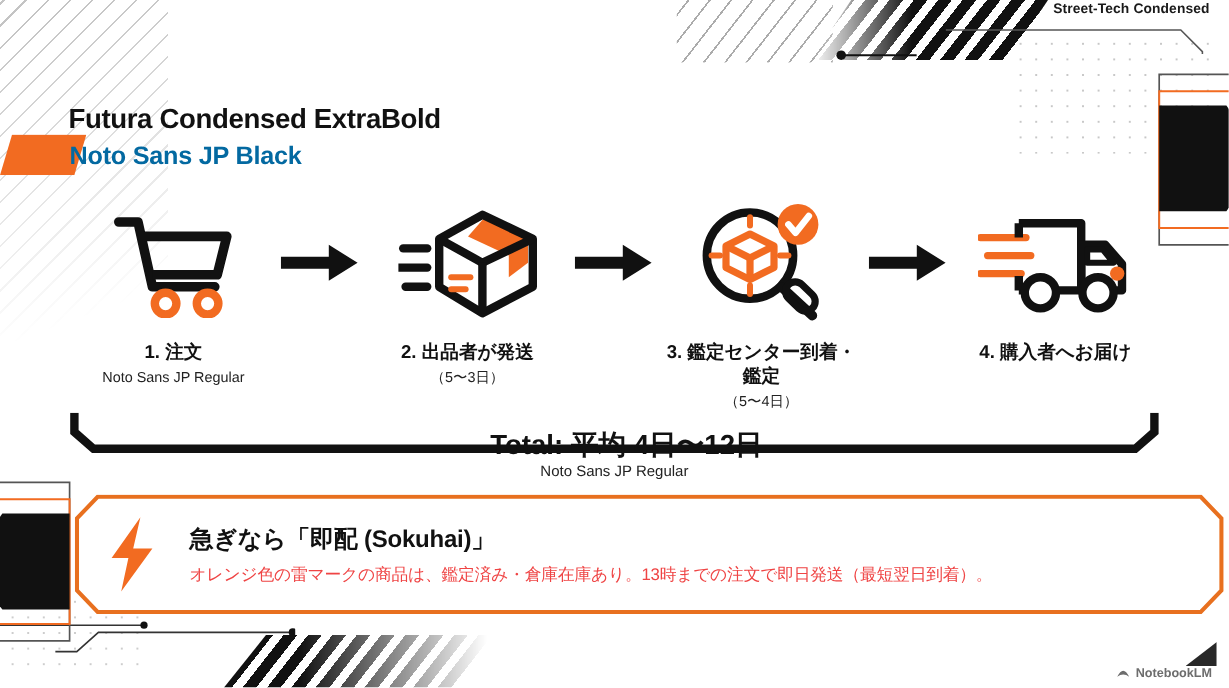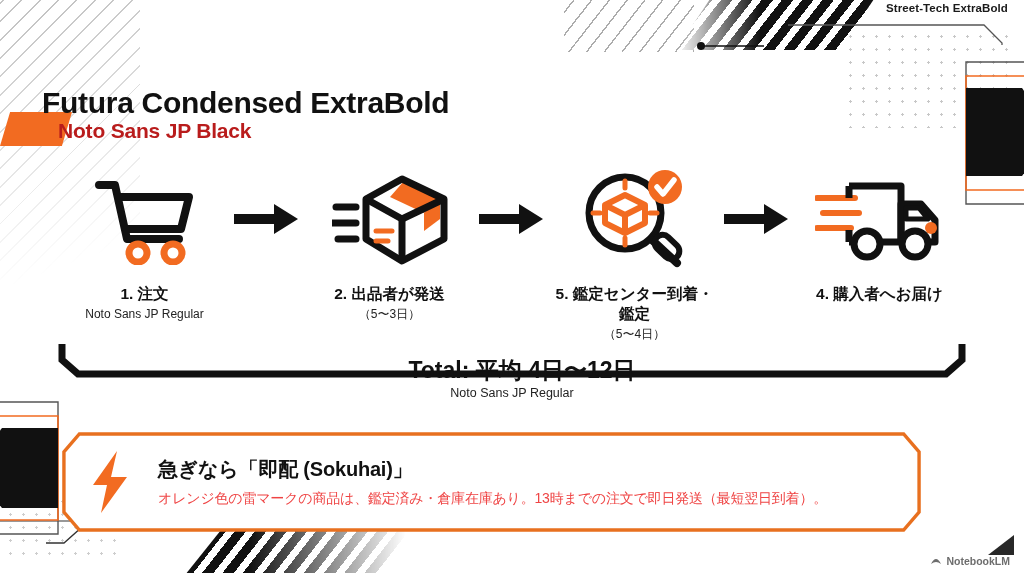--- a/index.html
+++ b/index.html
@@ -40,39 +40,39 @@
   .dots-bl{left:4px;bottom:8px;width:120px;height:70px;opacity:.5;}
 
   .line-tr{position:absolute;right:16px;top:19px;width:220px;height:26px;}
   .line-bl{position:absolute;left:46px;bottom:28px;width:200px;height:22px;}
   .line-bl2{position:absolute;left:-10px;bottom:44px;width:150px;height:16px;}
 
   
   .brand{position:absolute;right:16px;top:2px;font-size:11.5px;font-weight:bold;color:#1a1a1a;letter-spacing:.1px;}
 
   .title{position:absolute;left:58px;top:32px;font-size:40px;font-weight:bold;color:#111;letter-spacing:1px;line-height:1.06;}
-  .sub1{position:absolute;left:42px;top:86px;font-size:30px;font-weight:bold;color:#111;letter-spacing:-.3px;text-align:center;}
-  .sub2{position:absolute;left:58px;top:119px;font-size:21px;font-weight:bold;color:#b91c1c;letter-spacing:-.2px;}
+  .sub1{position:absolute;left:57px;top:86px;font-size:23px;font-weight:bold;color:#111;letter-spacing:-.3px;text-align:center;}
+  .sub2{position:absolute;left:58px;top:119px;font-size:21px;font-weight:bold;color:#0369a1;letter-spacing:-.2px;}
 
   
   .steps{position:absolute;left:58px;top:168px;width:908px;height:170px;
          display:flex;align-items:flex-start;justify-content:space-between;}
   .step{width:175px;display:flex;flex-direction:column;align-items:center;}
   .icon-wrap{height:102px;display:flex;align-items:center;justify-content:center;}
   .step-label{margin-top:14px;text-align:center;font-size:15.5px;font-weight:bold;color:#111;line-height:1.3;}
   .step-sub{margin-top:3px;text-align:center;font-size:12px;color:#222;line-height:1.3;}
   .arrow{width:72px;height:102px;display:flex;align-items:center;justify-content:center;flex:0 0 auto;}
 
   
   .bracket{position:absolute;left:58px;top:344px;width:908px;height:34px;}
   .total{position:absolute;left:0;right:0;top:355px;text-align:center;font-size:23px;font-weight:bold;color:#111;margin-left:20px;}
   .total-sub{position:absolute;left:0;right:0;top:386px;text-align:center;font-size:12.5px;color:#222;}
 
   
-  .callout{position:absolute;left:62px;top:432px;width:859px;height:100px;}
+  .callout{position:absolute;left:62px;top:412px;width:958px;height:100px;}
   .callout-inner{position:absolute;left:0;top:0;width:100%;height:100%;display:flex;align-items:center;}
   .bolt{width:96px;display:flex;align-items:center;justify-content:center;flex:0 0 auto;}
   .callout-text{flex:1;padding-right:40px;}
   .callout-title{font-size:20px;font-weight:bold;color:#111;letter-spacing:-.2px;}
   .callout-body{margin-top:7px;font-size:14px;color:#ef4444;letter-spacing:-.2px;}
 
   
   .watermark{position:absolute;right:14px;bottom:6px;display:flex;align-items:center;gap:4px;
              font-size:10.5px;color:#6d6d6d;font-weight:bold;}
   .wm-corner{position:absolute;right:10px;bottom:18px;width:26px;height:20px;background:#111;
@@ -115,21 +115,21 @@
     </svg>
   </div>
   <div class="deco hex-right">
     <svg class="hexbody" viewBox="0 0 108 150" preserveAspectRatio="none">
       <polygon points="30,4 104,4 104,146 30,146 4,108 4,42" fill="none" stroke="#555" stroke-width="1.4"></polygon>
       <polygon points="38,18 104,18 104,132 38,132 16,100 16,50" fill="none" stroke="#F26B21" stroke-width="1.6"></polygon>
       <polygon points="48,30 104,30 104,118 48,118 28,90 28,58" fill="#111"></polygon>
     </svg>
   </div>
 
-  <div class="brand">Street-Tech ExtraBold</div>
+  <div class="brand">Street-Tech Condensed</div>
 
   <div class="sub1">Futura Condensed ExtraBold</div>
   <div class="sub2">Noto Sans JP Black</div>
 
   <div class="steps">
 
     <div class="step">
       <div class="icon-wrap">
         <svg width="104" height="92" viewBox="0 0 104 92">
           <path d="M6 12 H22 L34 66 H86" fill="none" stroke="#111" stroke-width="8" stroke-linecap="round" stroke-linejoin="round"></path>
@@ -189,21 +189,21 @@
             <line x1="12" y1="44" x2="19" y2="44"></line>
             <line x1="69" y1="44" x2="76" y2="44"></line>
           </g>
           <path d="M44 26 L64 36 L64 54 L44 64 L24 54 L24 36 Z" fill="none" stroke="#F26B21" stroke-width="6" stroke-linejoin="round"></path>
           <path d="M24 36 L44 46 L64 36" fill="none" stroke="#F26B21" stroke-width="6" stroke-linejoin="round"></path>
           <path d="M44 46 L44 64" fill="none" stroke="#F26B21" stroke-width="6"></path>
           <circle cx="84" cy="18" r="17" fill="#F26B21"></circle>
           <path d="M76 18 L82 25 L93 11" fill="none" stroke="#fff" stroke-width="5.5" stroke-linecap="round" stroke-linejoin="round"></path>
         </svg>
       </div>
-      <div class="step-label">5. 鑑定センター到着・鑑定</div>
+      <div class="step-label">3. 鑑定センター到着・鑑定</div>
       <div class="step-sub">（5〜4日）</div>
     </div>
 
     <div class="arrow">
       <svg width="66" height="34" viewBox="0 0 66 34">
         <path d="M0 12 H40 V2 L64 17 L40 32 V22 H0 Z" fill="#111"></path>
       </svg>
     </div>
 
     <div class="step">

